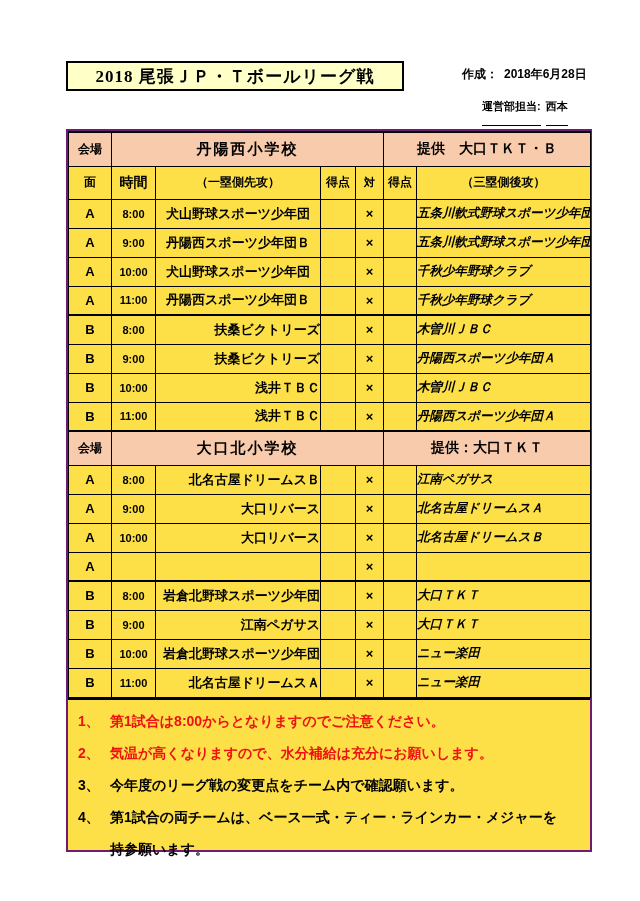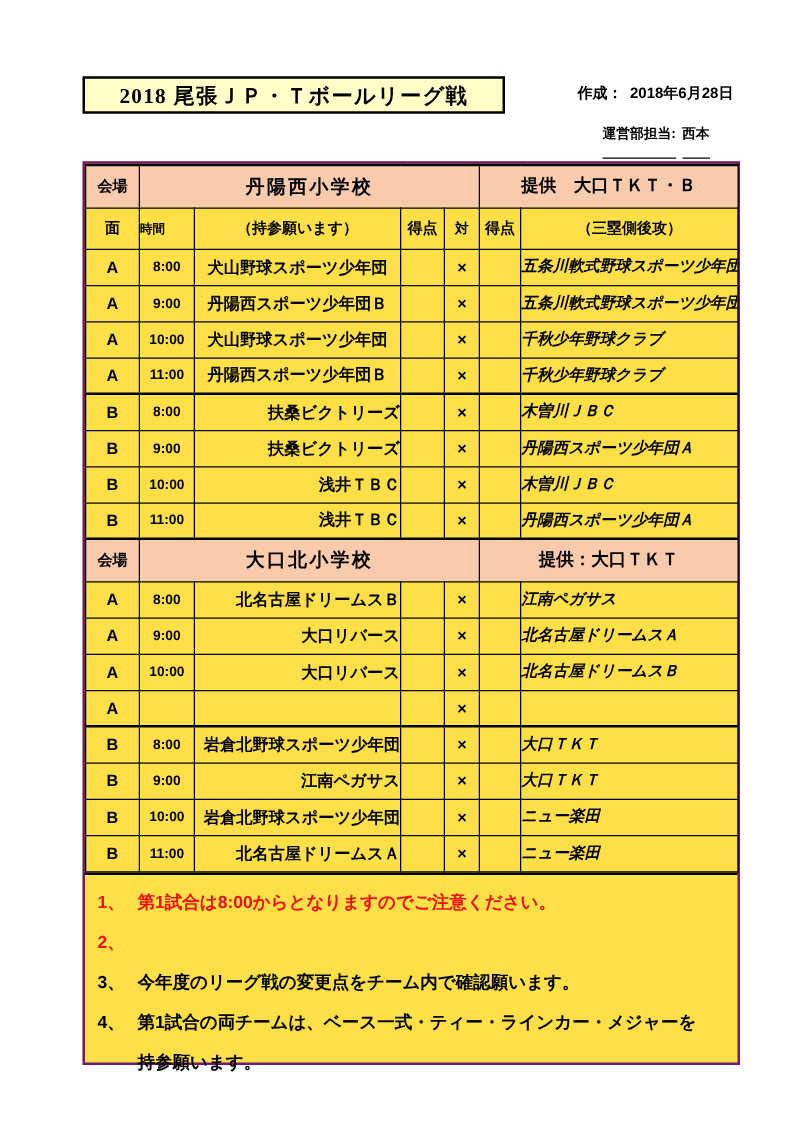--- a/index.html
+++ b/index.html
@@ -50,21 +50,21 @@
   tr.sub-head { height:33px; }
   tr.data-row { height:29px; }
   tr.group-start td { border-top:2px solid #000; }
   td.dbl { border-right-style:double; border-right-width:3px; }
 
   .c-venue    { font-size:12px; text-align:center; }
   .c-school   { font-size:15px; text-align:center; letter-spacing:2px; }
   .c-provider { font-size:14px; text-align:center; }
 
   .h-field  { font-size:12px; text-align:center; }
-  .h-time   { font-size:10px; }
+  .h-time   { font-size:14px; text-align:center; }
   .h-first  { font-size:12px; text-align:center; }
   .h-score  { font-size:12px; text-align:center; }
   .h-vs     { font-size:11px; text-align:center; }
   .h-second { font-size:12px; text-align:center; }
 
   .c-field  { font-size:13px; text-align:center; }
   .c-time   { font-size:11px; text-align:center; }
   .c-first  { font-size:13px; padding-right:2px; }
   .c-first.center { text-align:center; }
   .c-first.right  { text-align:right; }
@@ -112,21 +112,21 @@
       </colgroup>
       <tbody id="sched-body">
           <tr class="section-head">
             <td class="c-venue dbl">会場</td>
             <td class="c-school" colspan="4">丹陽西小学校</td>
             <td class="c-provider" colspan="2">提供　大口ＴＫＴ・Ｂ</td>
           </tr>
           <tr class="sub-head">
             <td class="h-field dbl">面</td>
             <td class="h-time">時間</td>
-            <td class="h-first">（持参願います）</td>
+            <td class="h-first">（一塁側先攻）</td>
             <td class="h-score">得点</td>
             <td class="h-vs">対</td>
             <td class="h-score">得点</td>
             <td class="h-second">（三塁側後攻）</td>
           </tr>
           <tr class="data-row">
             <td class="c-field dbl">A</td>
             <td class="c-time">8:00</td>
             <td class="c-first center">犬山野球スポーツ少年団</td>
             <td class="c-score"></td>
@@ -276,20 +276,21 @@
           </tr>
         </tbody>
     </table>
     <div class="notes" id="notes">
         <div class="note-line note-red">
           <span class="note-num">1、</span>
           <span class="note-text">第1試合は8:00からとなりますのでご注意ください。</span>
         </div>
         <div class="note-line note-red">
           <span class="note-num">2、</span>
+          <span class="note-text">気温が高くなりますので、水分補給は充分にお願いします。</span>
         </div>
         <div class="note-line">
           <span class="note-num">3、</span>
           <span class="note-text">今年度のリーグ戦の変更点をチーム内で確認願います。</span>
         </div>
         <div class="note-line">
           <span class="note-num">4、</span>
           <span class="note-text">第1試合の両チームは、ベース一式・ティー・ラインカー・メジャーを</span>
         </div>
         <div class="note-line note-cont">持参願います。</div>

